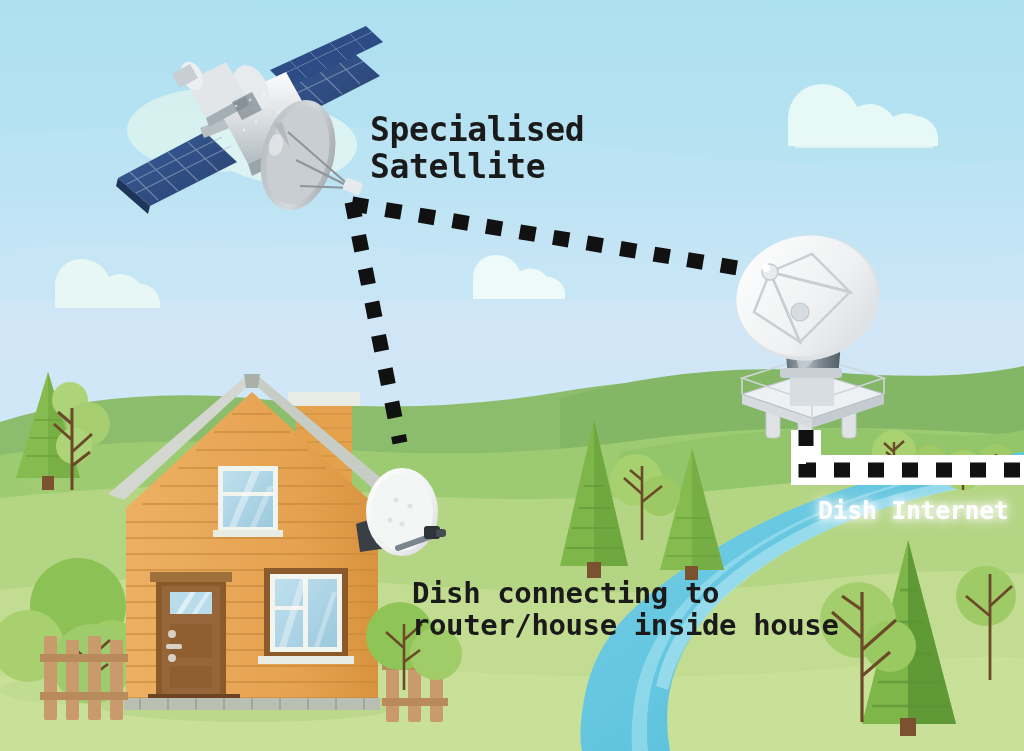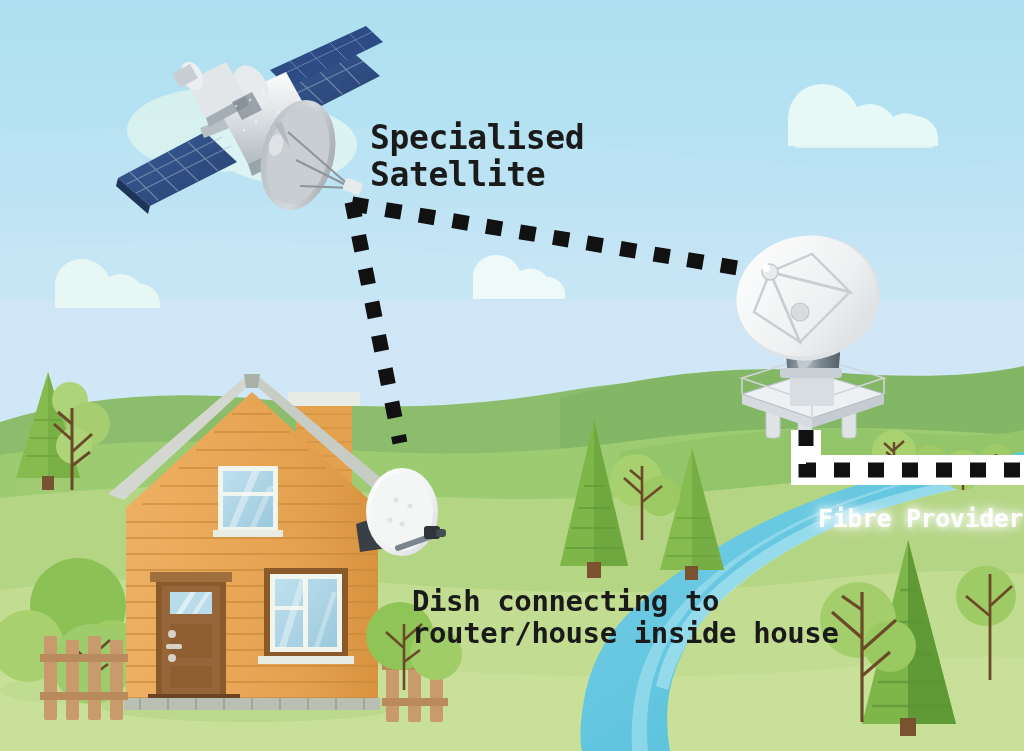--- a/index.html
+++ b/index.html
@@ -12,21 +12,20 @@
   #scene svg{position:absolute;top:0;left:0;width:1024px;height:751px;}
   .lbl{
     position:absolute;
     font-family:"DejaVu Sans Mono","Liberation Sans",sans-serif;
     font-weight:700;
     color:#1a1a1a;
     letter-spacing:-0.4px;
     line-height:1.12;
     white-space:pre;
     user-select:none;
-    margin-top:8px;
   }
   #label-satellite{left:370px;top:112px;font-size:33px;}
   #label-isp{left:878px;top:246px;font-size:29px;}
   #label-dish{left:412px;top:577px;font-size:29px;}
   #label-fibre{
     left:818px;top:497px;font-size:25px;color:#ffffff;
     text-shadow:0 0 7px rgba(255,255,255,.95),0 0 14px rgba(255,255,255,.8),
                 0 0 20px rgba(255,255,255,.6);
   }
 </style>
@@ -441,15 +440,15 @@
     </g>
   </svg>
 
   <div class="lbl" id="label-satellite">Specialised
 Satellite</div>
 
 
   <div class="lbl" id="label-dish">Dish connecting to
 router/house inside house</div>
 
-  <div class="lbl" id="label-fibre">Fibre Provider</div>
+  <div class="lbl" id="label-fibre">Dish Internet</div>
 
 </div>
 
 </body></html>

